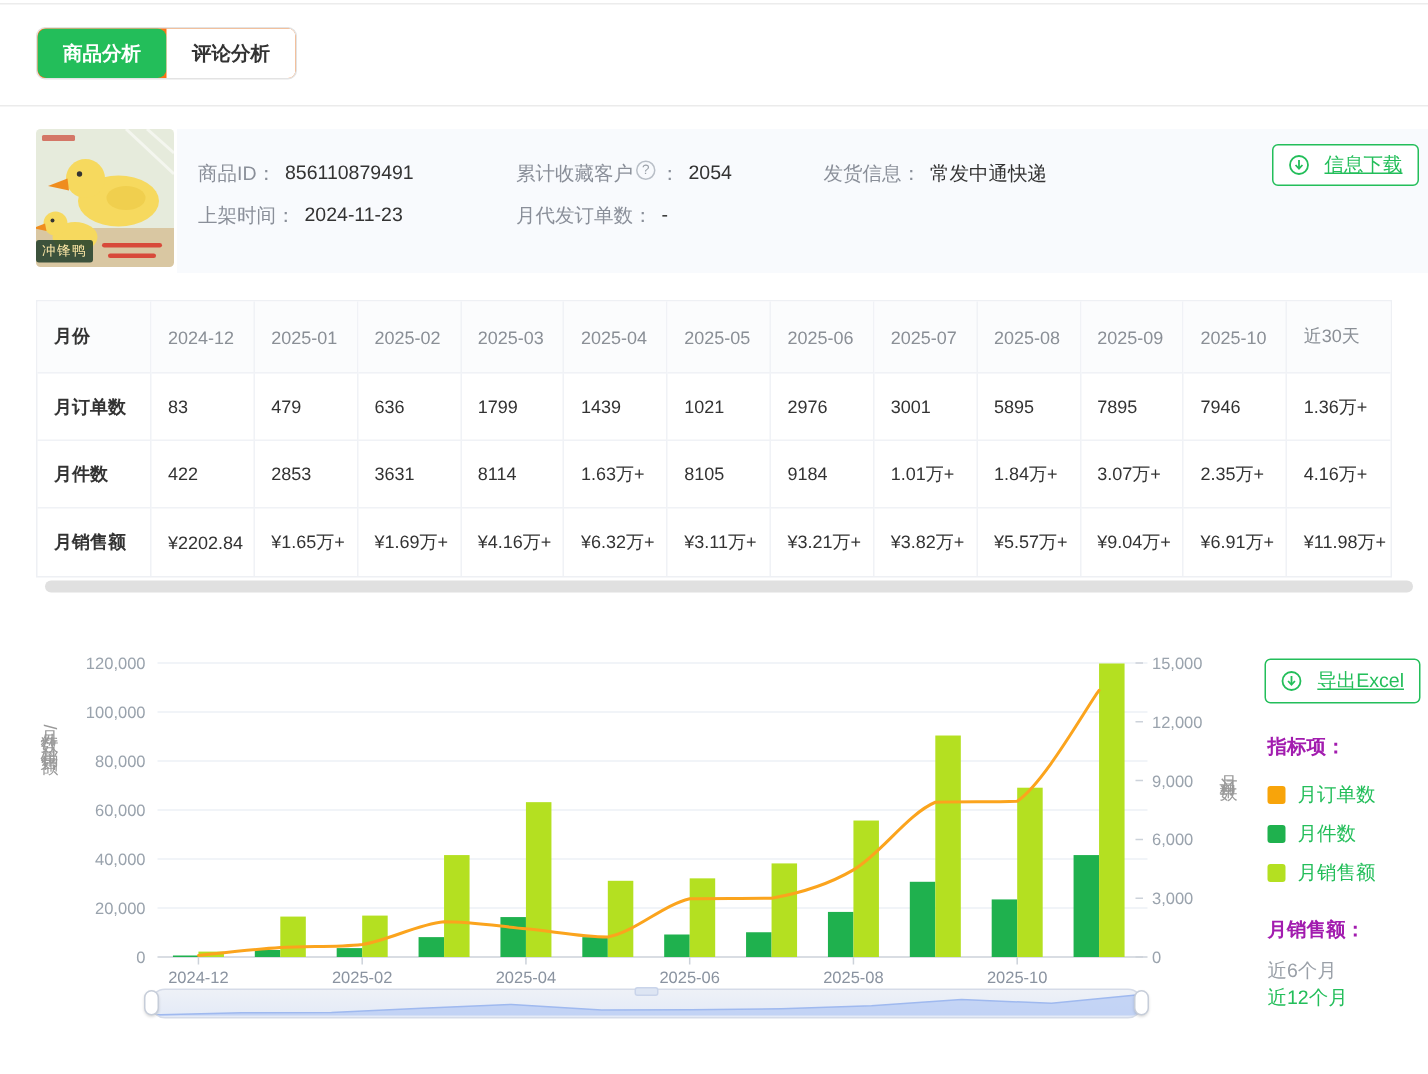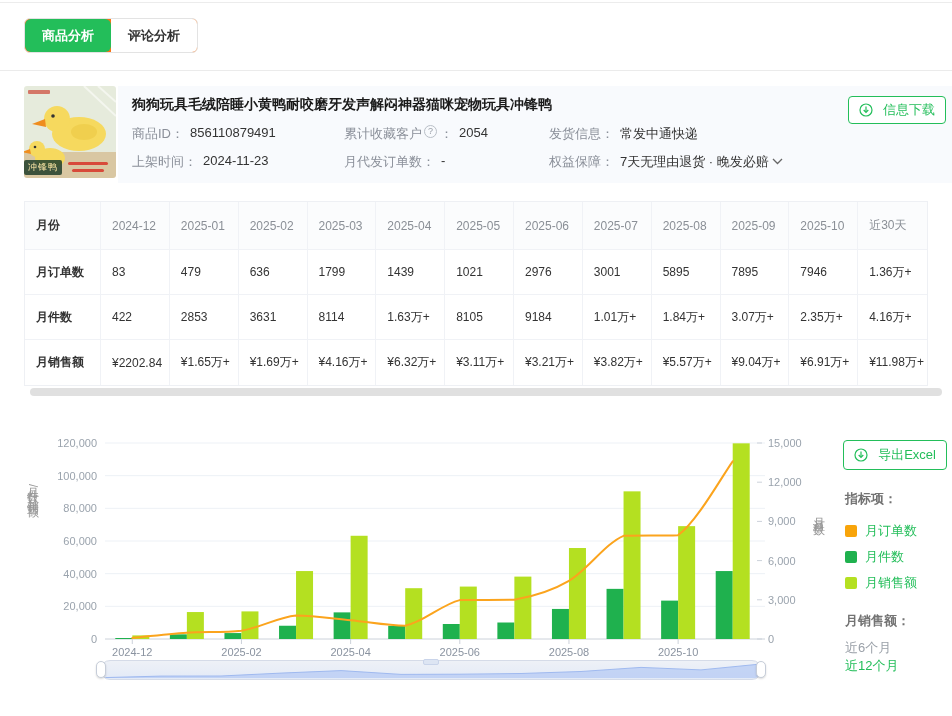--- a/index.html
+++ b/index.html
@@ -21,21 +21,21 @@
   .img-badge { position:absolute; left:0; bottom:3px; background:rgba(38,66,46,.88); color:#ffe9a8; font-size:9px; padding:1px 4px; border-radius:2px; letter-spacing:1px; }
   .product-info { position:relative; flex:1; background:#f8fafd; margin-left:2px; padding:10px 14px 12px; min-height:96px; }
   .product-title { font-size:14px; font-weight:700; color:#1a1a1a; padding-right:110px; }
   .fields { display:grid; grid-template-columns:212px 205px 1fr; margin-top:11px; row-gap:10px; font-size:13px; }
   .fcol { display:flex; flex-direction:column; gap:10px; }
   .field { white-space:nowrap; display:flex; align-items:flex-start; }
   .lab { color:#8a8f99; }
   .val { color:#333; margin-left:6px; }
   .help-icon { display:inline-flex; justify-content:center; align-items:center; width:13px; height:13px; border:1px solid #b9bfc7; border-radius:50%; color:#9aa0a8; font-size:9px; line-height:1; margin:0 3px 0 2px; }
   .chev { display:inline-block; margin-left:3px; color:#666; }
-  .btn-outline { display:inline-flex; align-items:center; gap:10px; border:1px solid #23be5a; color:#23be5a; background:#fff; border-radius:4px; font-size:13px; height:28px; padding:0 10px; cursor:pointer; font-family:inherit; }
+  .btn-outline { display:inline-flex; align-items:center; gap:10px; border:1px solid #23be5a; color:#23be5a; background:#fff; border-radius:4px; font-size:13px; height:28px; padding:0 10px; cursor:pointer; font-family:inherit;text-decoration:underline; }
   .download-btn { position:absolute; top:10px; right:6px; }
 
   
   .table-wrap { margin:18px 0 0 24px;text-align:center; }
   .table { width:904px; display:grid; grid-template-columns:76px repeat(12,1fr); border:1px solid #eef0f4; font-size:12px; background:#fff; }
   .cell { display:flex; align-items:center; height:45px; padding-left:11px; border-right:1px solid #f0f2f6; border-bottom:1px solid #f0f2f6; color:#333; white-space:nowrap; overflow:hidden; }
   .cell:nth-child(13n) { border-right:none; }
   .cell.th { height:48px; color:#8a8f96; background:#fbfcfd; }
   .cell.th.first, .cell.rowlab { font-weight:700; color:#333; }
   .table .cell.lastrow { border-bottom:none; }
@@ -50,21 +50,21 @@
 
   .dz-slider { position:absolute; left:100px; top:234px; width:662px; height:20px; border:1px solid #d5dbe8; border-radius:10px; background:linear-gradient(#eef1f7,#e3eaf7); }
   .dz-slider svg { position:absolute; left:0; top:0; border-radius:9px; }
   .dz-handle { position:absolute; top:0; width:10px; height:17px; background:#fff; border:1px solid #c6cdd9; border-radius:5px; box-shadow:0 1px 2px rgba(0,0,0,.15); }
   .dz-handle.left { left:-5px; }
   .dz-handle.right { right:-5px; }
   .dz-grip { position:absolute; left:50%; top:-2px; width:16px; height:6px; margin-left:-8px; background:#dde5f3; border:1px solid #c9d4ea; border-radius:2px; }
 
   .chart-side { position:absolute; left:843px; top:0; width:108px; height:296px; font-size:13px; }
   .export-btn { position:absolute; top:14px; left:0; width:104px; justify-content:flex-end; height:30px; }
-  .side-title { position:absolute; left:2px; font-weight:700; color:#737373; }
+  .side-title { position:absolute; left:2px; font-weight:700; color:#a21caf; }
   .side-title.metrics { top:64px; }
   .side-title.time { top:186px; }
   #legend { list-style:none; position:absolute; left:2px; top:92px; }
   #legend li { display:flex; align-items:center; gap:8px; height:26px; color:#23be5a; cursor:pointer; }
   #legend .sw { width:12px; height:12px; border-radius:2px; flex:none; }
   .range { position:absolute; left:2px; cursor:pointer; }
   .range.r6 { top:213px; color:#9aa0a8; }
   .range.r12 { top:231px; color:#23be5a; }
 </style>
 </head>
@@ -102,21 +102,20 @@
         <circle cx="11" cy="61" r="1.3" fill="#333"></circle>
 
         <rect x="44" y="76" width="40" height="3" rx="1.5" fill="#d84a3a"></rect>
         <rect x="48" y="83" width="32" height="3" rx="1.5" fill="#d84a3a"></rect>
         <rect x="4" y="4" width="22" height="4" rx="1" fill="#cf5a4a" opacity=".8"></rect>
       </svg>
       <span class="img-badge">冲锋鸭</span>
     </div>
 
     <div class="product-info">
-      <div class="product-title">狗狗玩具毛绒陪睡小黄鸭耐咬磨牙发声解闷神器猫咪宠物玩具冲锋鸭</div>
       <button class="btn-outline download-btn">
         <svg width="14" height="14" viewBox="0 0 14 14">
           <circle cx="7" cy="7" r="6" fill="none" stroke="#23be5a" stroke-width="1.2"></circle>
           <line x1="7" y1="3.6" x2="7" y2="9" stroke="#23be5a" stroke-width="1.2"></line>
           <polyline points="4.7,7 7,9.4 9.3,7" fill="none" stroke="#23be5a" stroke-width="1.2"></polyline>
         </svg>
         <span>信息下载</span>
       </button>
       <div class="fields">
         <div class="fcol">
@@ -138,29 +137,20 @@
           </div>
           <div class="field">
             <span class="lab">月代发订单数：</span>
             <span class="val">-</span>
           </div>
         </div>
         <div class="fcol">
           <div class="field">
             <span class="lab">发货信息：</span>
             <span class="val">常发中通快递</span>
-          </div>
-          <div class="field">
-            <span class="lab">权益保障：</span>
-            <span class="val">7天无理由退货 · 晚发必赔</span>
-            <span class="chev">
-              <svg width="11" height="8" viewBox="0 0 11 8">
-                  <polyline points="1,2 5.5,6.5 10,2" fill="none" stroke="#666" stroke-width="1.3"></polyline>
-                </svg>
-            </span>
           </div>
         </div>
       </div>
     </div>
   </section>
 
   <section class="table-wrap">
     <div class="table" id="data-table">
         <div class="cell th first">月份</div>
         <div class="cell th">2024-12</div>

